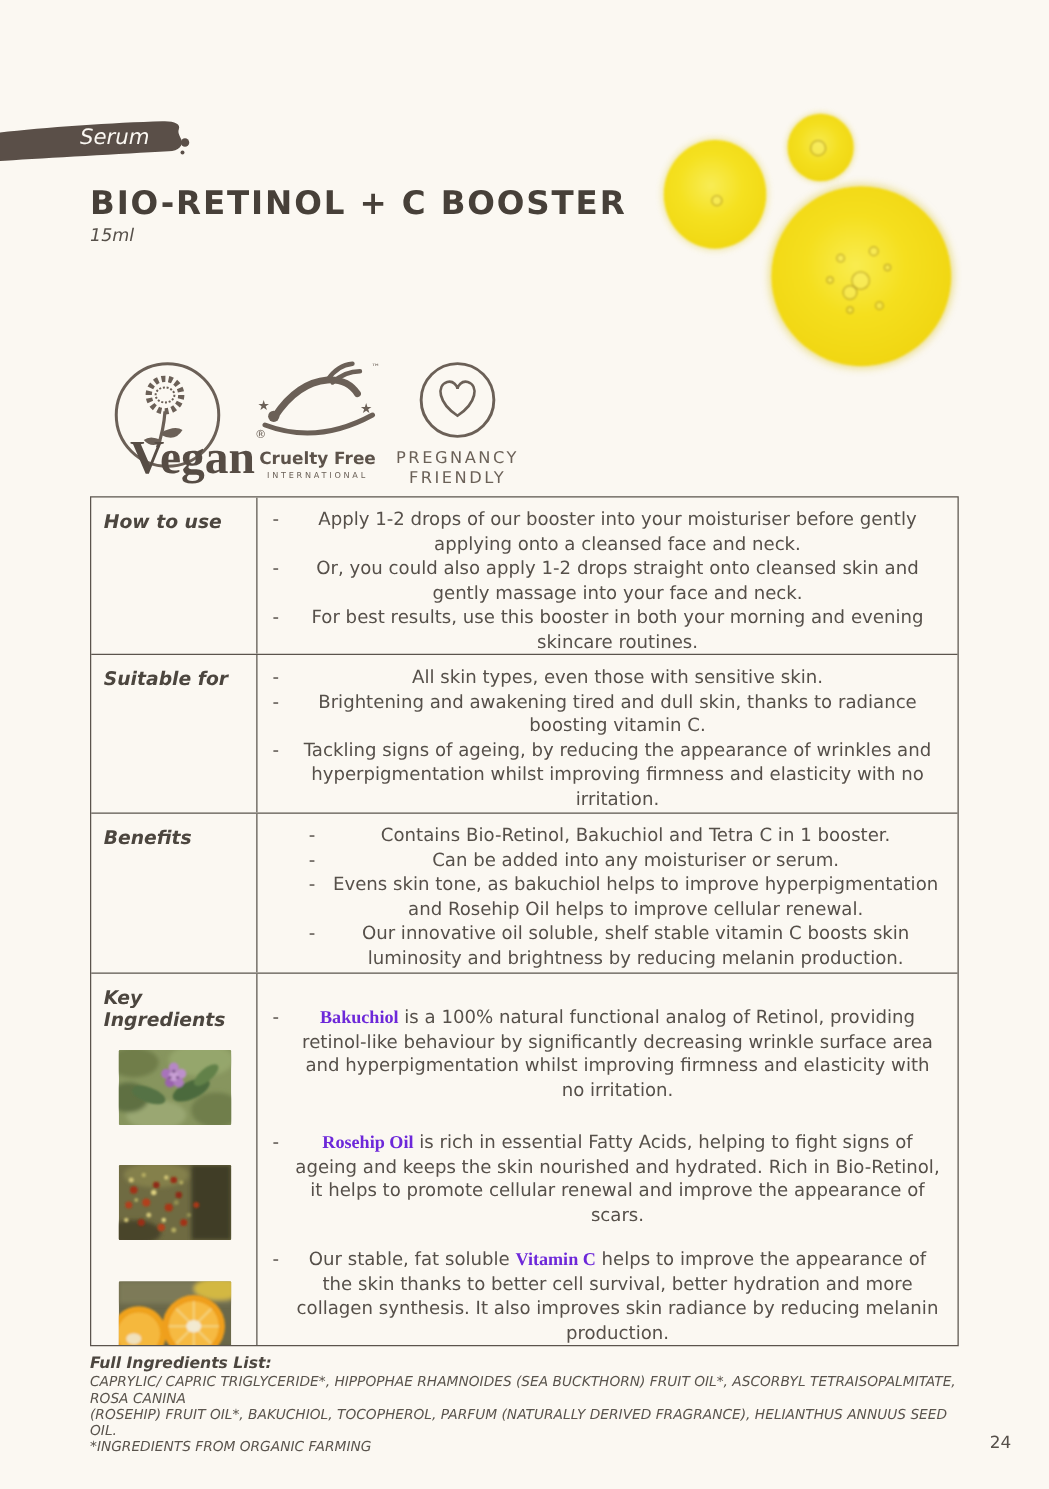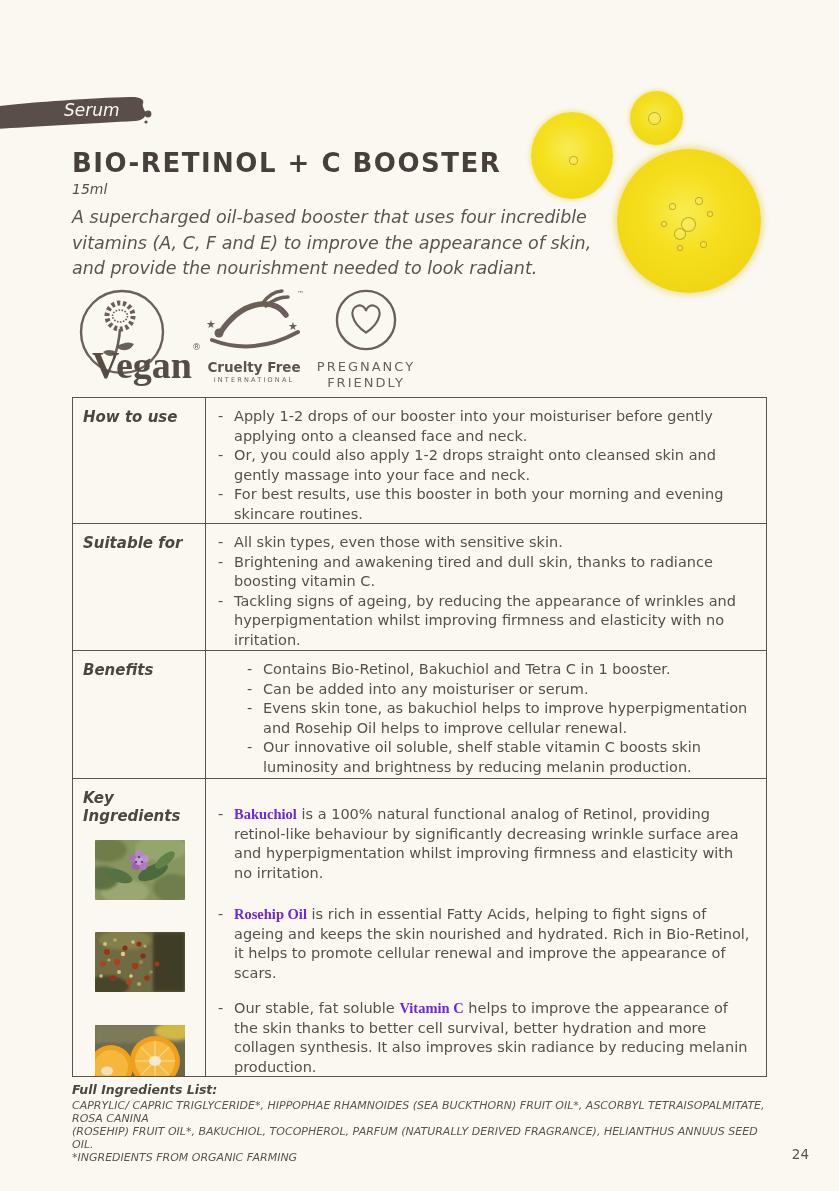--- a/index.html
+++ b/index.html
@@ -26,38 +26,38 @@
     background:radial-gradient(circle at 48% 44%, #f7ea4e 0%, #f4df1e 40%, #f0d713 75%, #e5c915 92%, #d9c133 100%);
     box-shadow:0 0 4px 1px rgba(225,205,50,.45);}
   .drop-large{left:617px;top:149px;width:144px;height:144px;
     background:radial-gradient(circle at 47% 44%, #f9ec50 0%, #f5df1e 36%, #f1d713 70%, #e8ca12 89%, #d9bf2e 100%);
     box-shadow:0 0 6px 2px rgba(222,200,45,.5);}
   .bubble{position:absolute;border-radius:50%;border:1.5px solid rgba(150,120,10,.55);background:rgba(250,242,130,.35);}
 
   
   .badges{position:absolute;left:70px;top:288px;height:104px;}
   .badge{position:absolute;top:0;color:#695e55;}
-  .badge-vegan{left:0;width:132px;}
+  .badge-vegan{left:12px;width:132px;}
   .badge-cruelty{left:132px;width:104px;text-align:center;}
   .badge-pregnancy{left:244px;width:104px;text-align:center;}
   .cruelty-label{font-weight:700;font-size:13.5px;color:#5d534b;margin-top:1px;}
   .cruelty-sub{font-size:6.5px;letter-spacing:2.2px;color:#6b6158;margin-top:1px;}
   .preg-text{font-size:13px;letter-spacing:2px;color:#6b6158;line-height:16px;margin-top:3px;}
 
   
   .info-table{position:absolute;left:72px;top:397px;width:695px;border:1px solid #5b544d;box-sizing:border-box;}
   .trow{display:flex;border-bottom:1px solid #5b544d;overflow:hidden;box-sizing:border-box;}
   .trow:last-child{border-bottom:none;}
   .row-howto{height:126px;}.row-suitable{height:127px;}.row-benefits{height:128px;gap:29px;}.row-keying{height:297px;}
   .tlabel{width:133px;flex:none;border-right:1px solid #5b544d;padding:10px 6px 0 10px;box-sizing:border-box;
           font-style:italic;font-weight:700;font-size:15px;color:#4c463f;}
   .tcontent{flex:1;padding:9px 12px 0 12px;box-sizing:border-box;font-size:14.5px;line-height:19.5px;color:#56504a;}
   .bullet{display:flex;}
   .dash{width:16px;flex:none;}
-  .btext{flex:1;}
+  .btext{flex:1;text-align:center;}
   .btext strong{color:#6d28d9;font-family:Liberation Serif, serif;}
   .ki-bullet-1{margin-top:17px;}
   .ki-bullet-2{margin-top:22px;}
   .ki-bullet-3{margin-top:16px;}
   .ki-photo{display:block;margin-left:12px;border-radius:1px;}
   .ki-photo-1{margin-top:15px;}
   .ki-photo-2{margin-top:32px;}
   .ki-photo-3{margin-top:33px;}
 
   
@@ -107,23 +107,20 @@
       <span class="bubble" style="left:90px;top:62px;width:4px;height:4px;"></span>
       <span class="bubble" style="left:83px;top:92px;width:5px;height:5px;"></span>
       <span class="bubble" style="left:44px;top:72px;width:4px;height:4px;"></span>
       <span class="bubble" style="left:60px;top:96px;width:4px;height:4px;"></span>
     </div>
   </div>
 
   <div class="header-block">
     <h1 class="product-title">BIO-RETINOL + C BOOSTER</h1>
     <div class="volume">15ml</div>
-    <p class="desc">A supercharged oil-based booster that uses four incredible
-vitamins (A, C, F and E) to improve the appearance of skin,
-and provide the nourishment needed to look radiant.</p>
   </div>
 
   <div class="badges">
 
     <div class="badge badge-vegan">
       <svg width="132" height="104" viewBox="0 0 132 104">
         <circle cx="52" cy="44" r="41" fill="none" stroke="#6b6057" stroke-width="2.4"></circle>
         <circle cx="50" cy="28" r="13" fill="none" stroke="#6b6057" stroke-width="5" stroke-dasharray="3.2 2.6"></circle>
         <ellipse cx="50" cy="28" rx="7.5" ry="6" fill="none" stroke="#6b6057" stroke-width="1.6" stroke-dasharray="1.6 1.4"></ellipse>
         <path d="M50 41 Q49 56 44 70" fill="none" stroke="#6b6057" stroke-width="2.6"></path>

